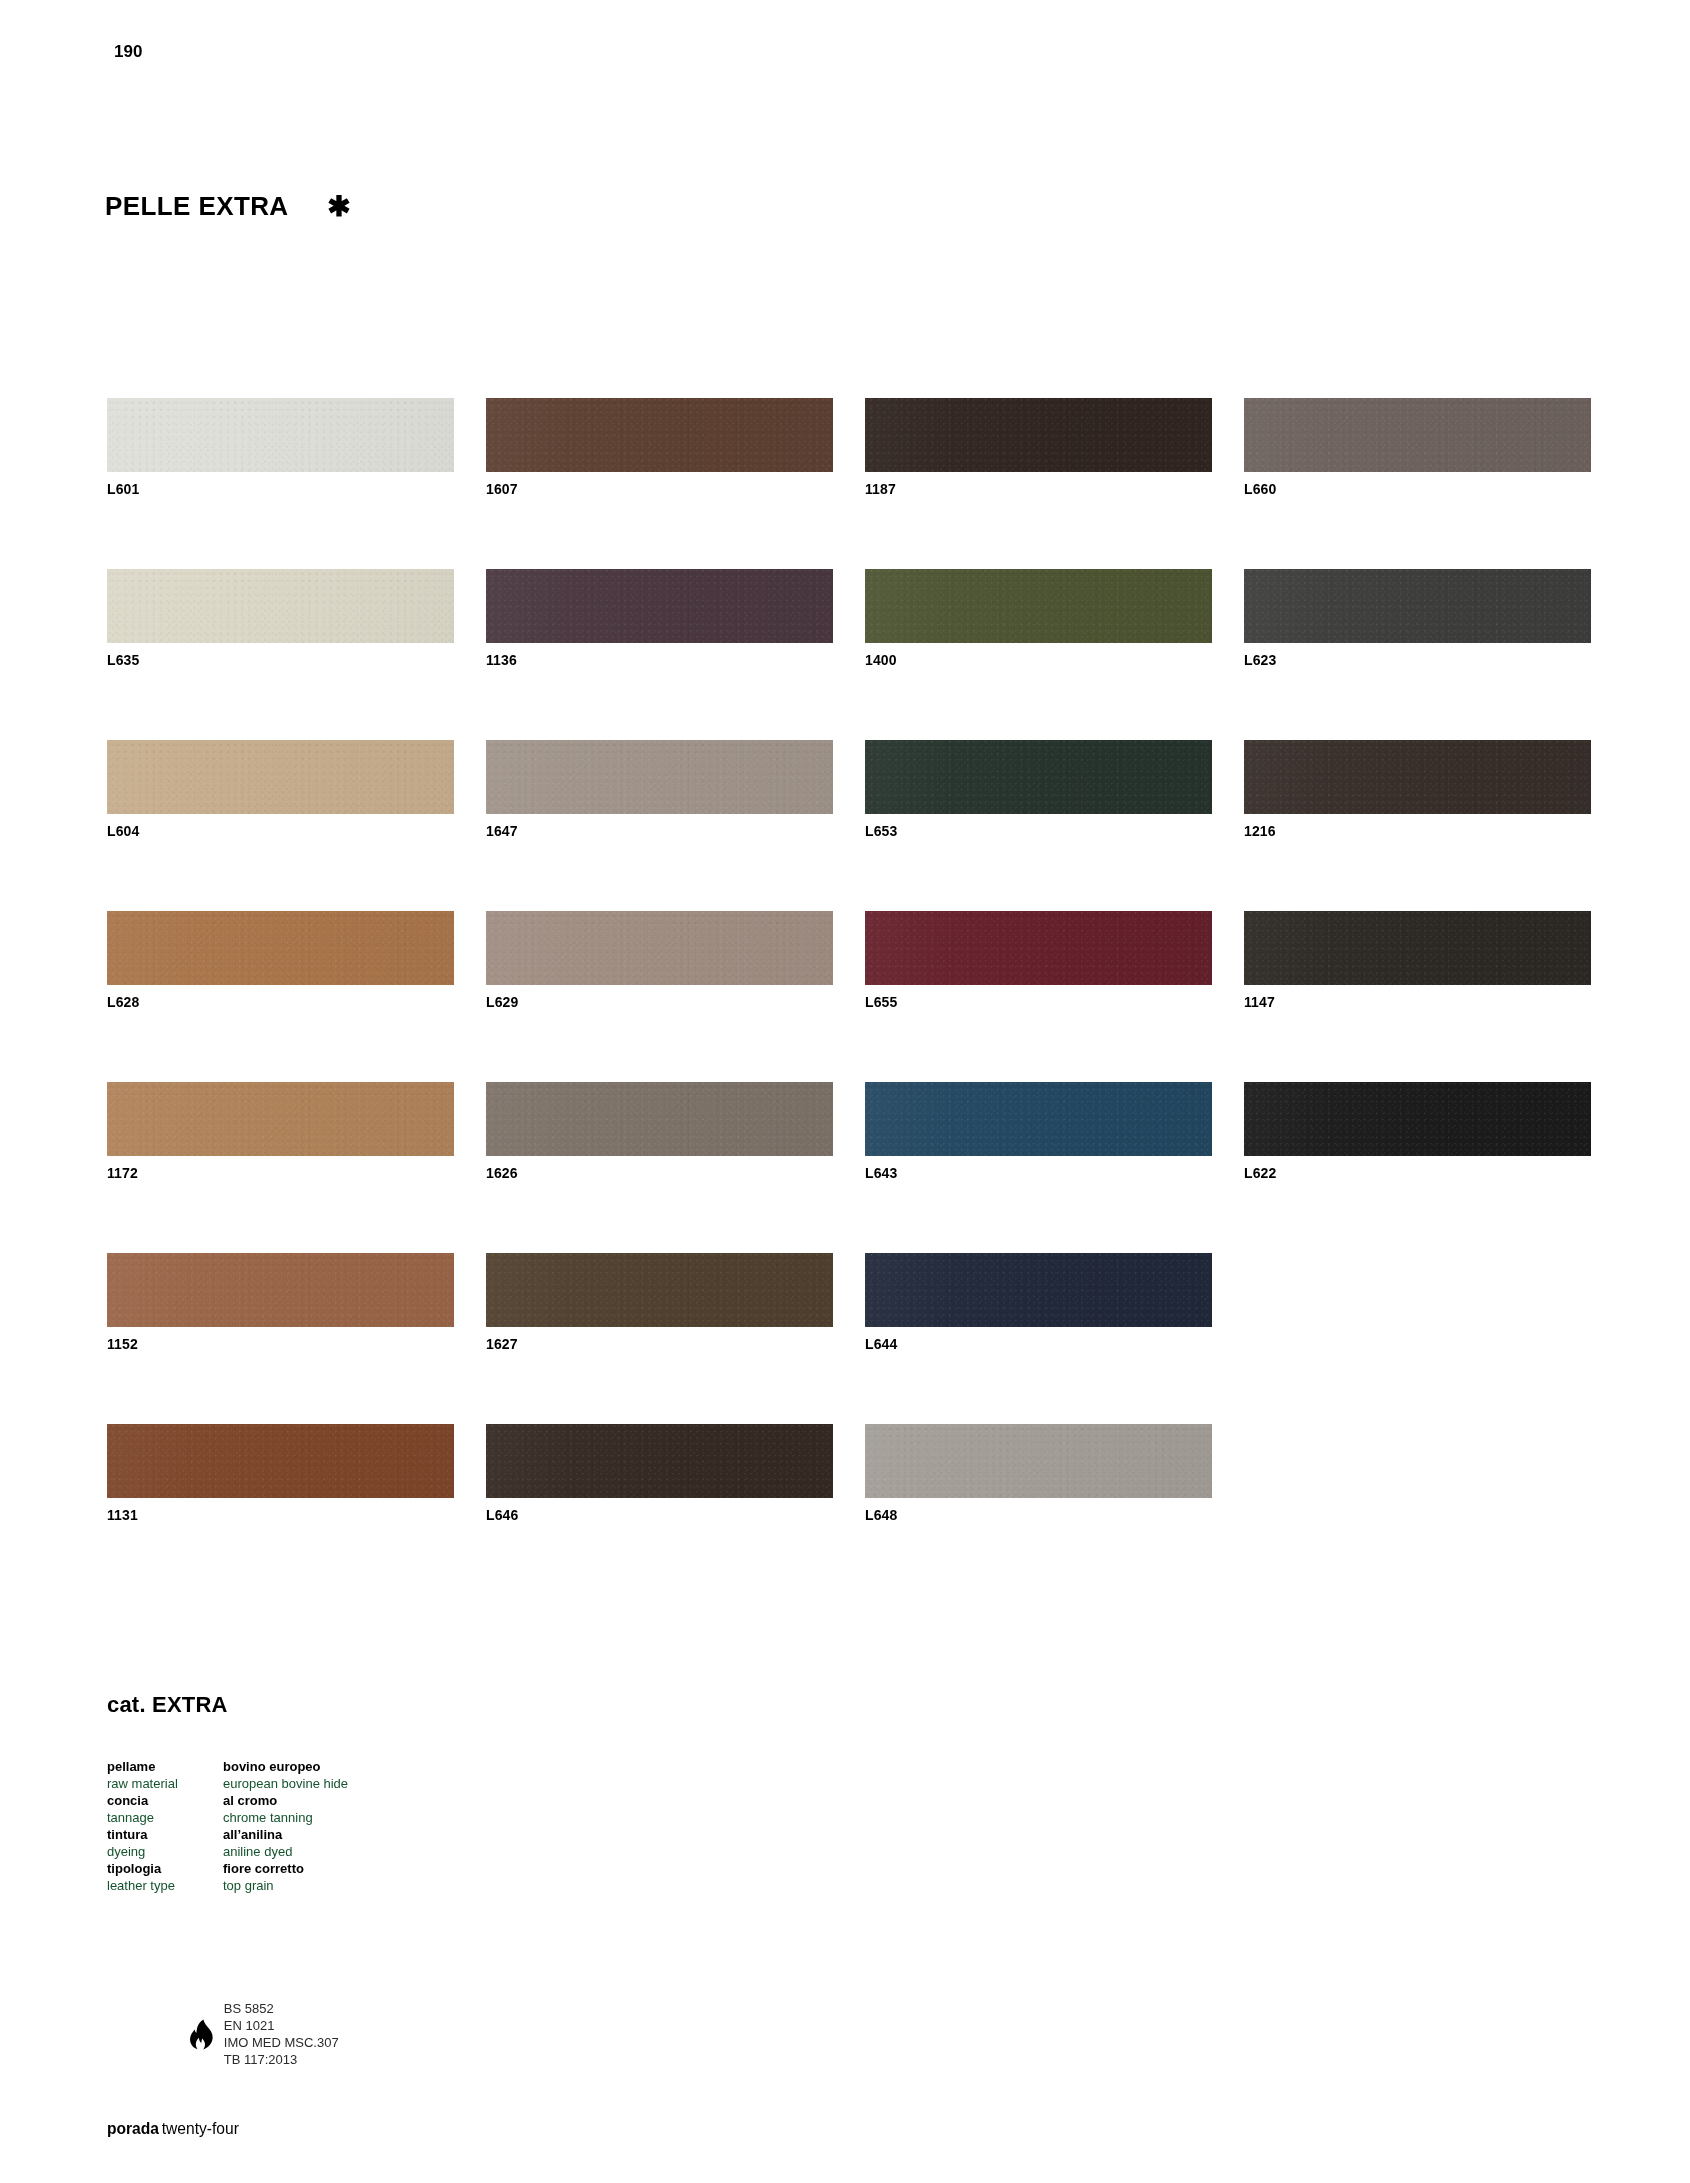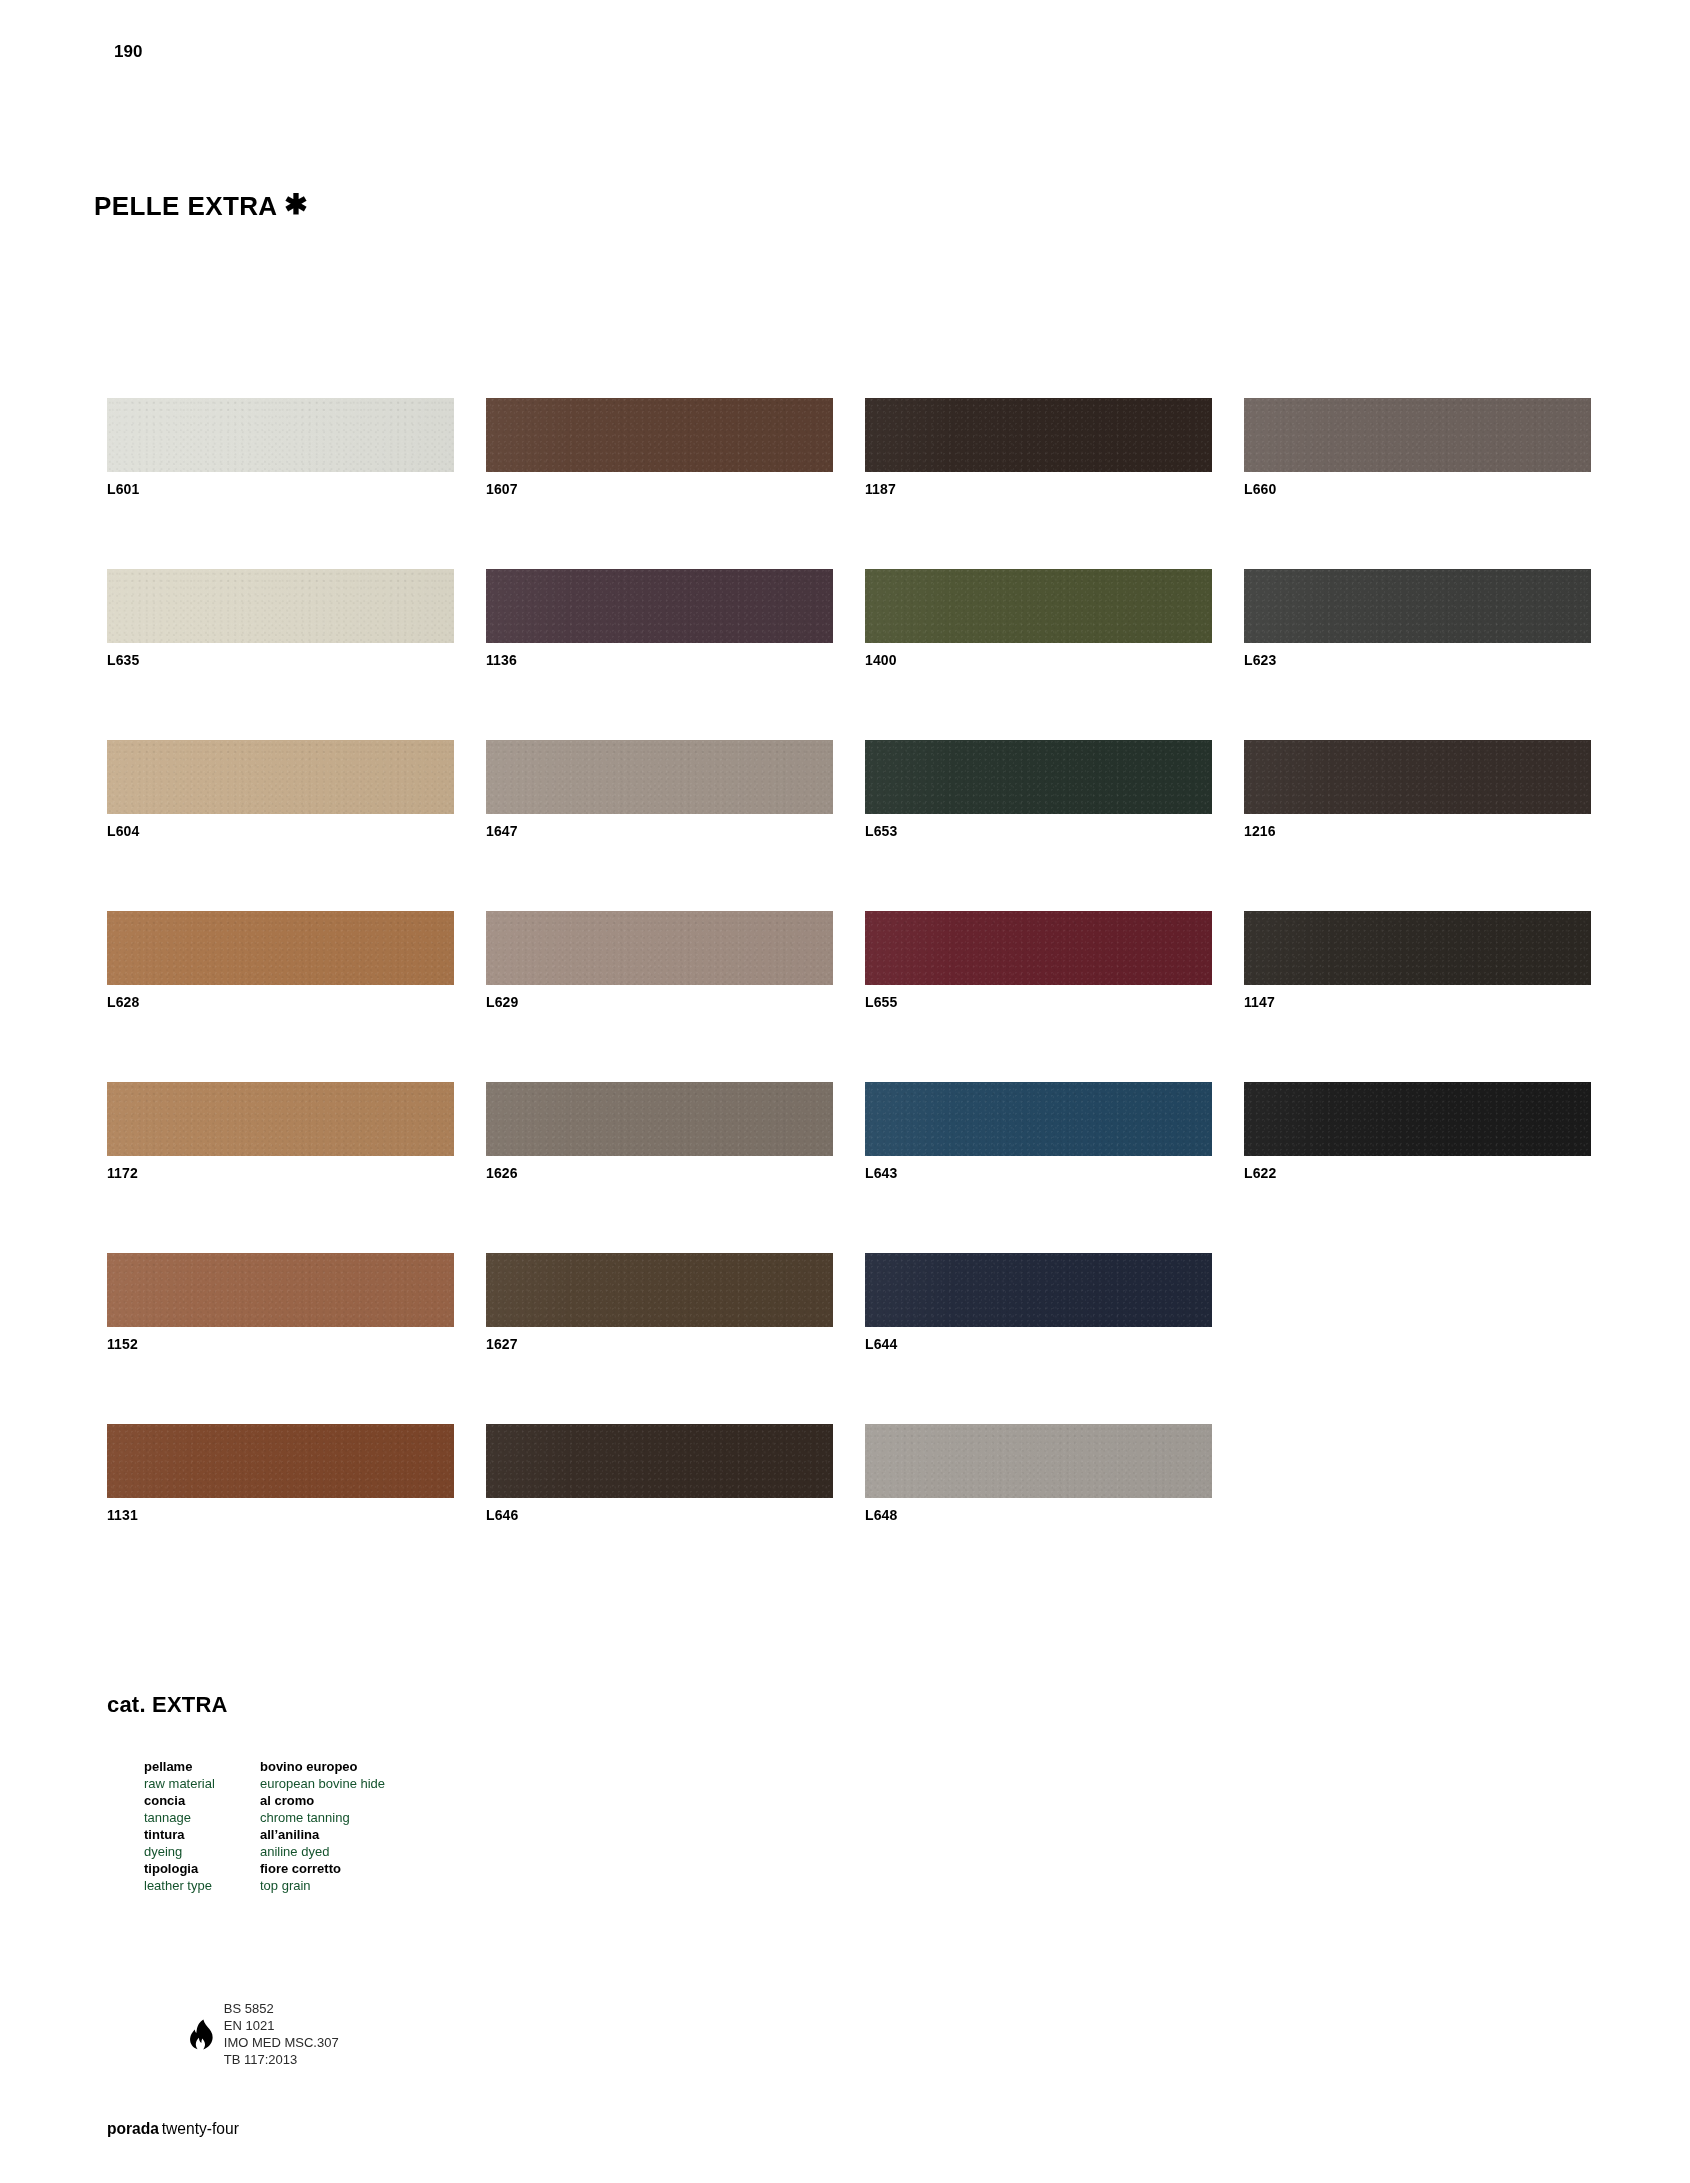--- a/index.html
+++ b/index.html
@@ -24,24 +24,25 @@
     font-size: 17px;
     font-weight: 700;
     letter-spacing: 0.1px;
     color: #000;
     text-align: center;
   }
 
   
   .page-title-wrap {
     position: absolute;
-    left: 94px;
+    left: 105px;
     top: 193px;
     display: flex;
-    align-items: flex-start;
+    align-items: flex-end;
+    gap: 32px;
   }
   .page-title {
     font-size: 26px;
     font-weight: 700;
     letter-spacing: 0.4px;
     color: #000;
     line-height: 1;
   }
   .title-asterisk {
     font-size: 28px;
@@ -126,21 +127,20 @@
     top: 1758px;
     font-size: 13px;
     line-height: 17px;
   }
   .spec-row {
     display: flex;
   }
   .spec-label {
     width: 116px;
     flex: 0 0 116px;
-    margin-left: 37px;
   }
   .spec-row.it .spec-label,
   .spec-row.it .spec-value {
     font-weight: 700;
     color: #000;
   }
   .spec-row.en .spec-label,
   .spec-row.en .spec-value {
     font-weight: 400;
     color: #14532d;

